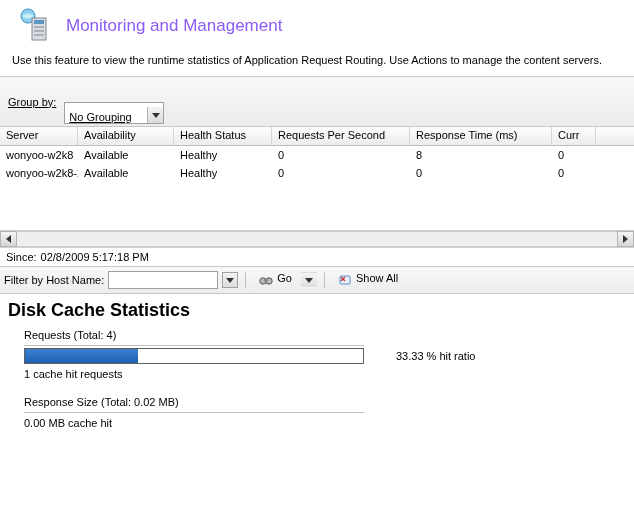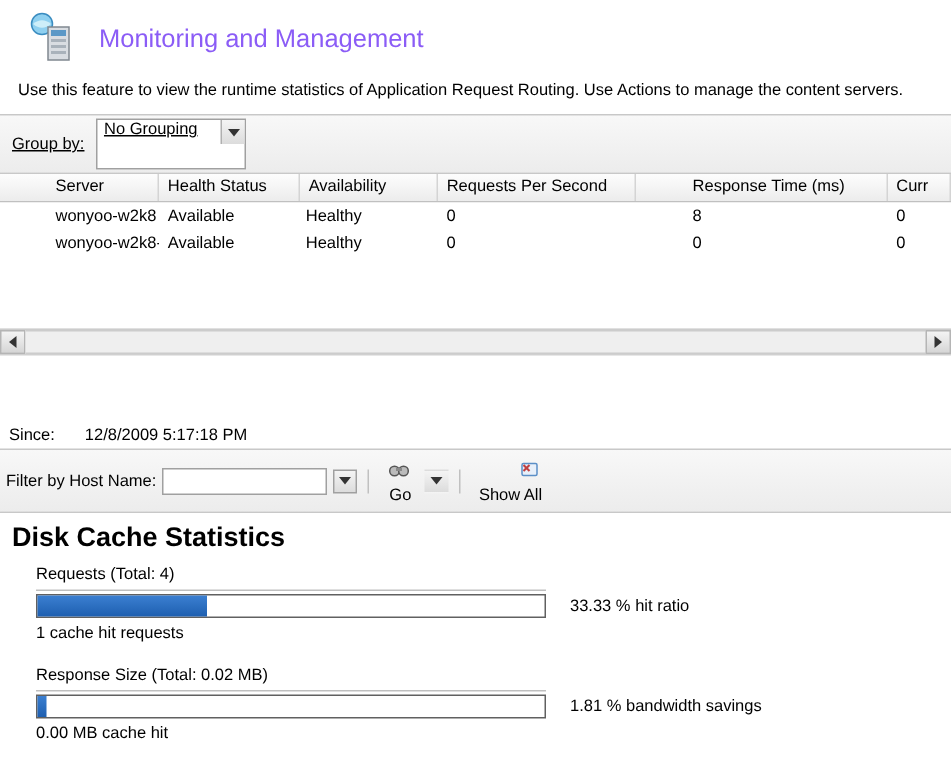--- a/index.html
+++ b/index.html
@@ -40,26 +40,27 @@
     background: linear-gradient(#f8f8f8,#ececec);
     border-top: 1px solid #c8c8c8;
     border-bottom: 1px solid #c8c8c8;
     padding: 2px 4px;
     gap: 8px;
     text-decoration: underline;
   }
   .groupby-bar label { padding-left: 4px; }
   .combo {
     display: inline-flex;
-    align-items: flex-start;
+    align-items: flex-end;
     background: #fff;
     border: 1px solid #a0a0a0;
-    height: 34px;
+    height: 22px;
     min-width: 100px;
     position: relative;
+    margin-top: 23px;
   }
   .combo-text { padding: 0 4px; flex: 1; }
   .combo-btn {
     width: 16px;
     height: 16px;
     background: linear-gradient(#f4f4f4,#dcdcdc);
     border-left: 1px solid #b0b0b0;
     display: flex; align-items: center; justify-content: center;
   }
   .tri-down {
@@ -74,21 +75,21 @@
     border-bottom: 1px solid #c0c0c0;
     height: 19px;
   }
   .gh {
     border-right: 1px solid #d4d4d4;
     padding: 2px 6px;
     font-size: 11px;
     white-space: nowrap;
     overflow: hidden;
   }
-  .col0{width:78px;margin-left:31px;} .col1{width:96px;} .col2{width:98px;} .col3{width:138px;} .col4{width:142px;margin-left:32px;} .col5{width:44px;}
+  .col0{width:78px;} .col1{width:96px;} .col2{width:98px;} .col3{width:138px;} .col4{width:142px;} .col5{width:44px;}
   .grid-body {
     height: 84px;
     overflow: hidden;
     background:#fff;
   }
   .grow {
     display:flex;
     height:18px;
     align-items:center;
   }
@@ -109,51 +110,50 @@
     width:17px;background:linear-gradient(#f4f4f4,#d6d6d6);
     border:1px solid #b5b5b5;display:flex;align-items:center;justify-content:center;
   }
   .tri-left{width:0;height:0;border-top:4px solid transparent;border-bottom:4px solid transparent;border-right:5px solid #333;}
   .tri-right{width:0;height:0;border-top:4px solid transparent;border-bottom:4px solid transparent;border-left:5px solid #333;}
   .sc-track{flex:1;background:#efefef;border-top:1px solid #ccc;border-bottom:1px solid #ccc;}
   .since-bar{
     padding:3px 6px;
     border-bottom:1px solid #c8c8c8;
     background:#fff;
-    display:flex; gap:20px;margin-top:44px;
+    display:flex; gap:4px;
   }
   .filter-bar{
     display:flex;align-items:center;gap:4px;
     padding:3px 4px;
     background:linear-gradient(#f8f8f8,#ececec);
     border-bottom:1px solid #c8c8c8;
   }
   .textbox{
     background:#fff;border:1px solid #a0a0a0;height:18px;width:110px;padding:0 3px;
   }
   .sep{width:1px;height:16px;background:#c0c0c0;margin:0 3px;}
   .toolbtn{
-    display:inline-flex;align-items:flex-end;gap:3px;padding:1px 4px;
+    display:inline-flex;align-items:flex-start;gap:3px;padding:1px 4px;
     border:1px solid transparent;border-radius:2px;
     cursor:default;
-    flex-direction:column;
   }
   .icon-sm{width:16px;height:16px;display:inline-flex;align-items:center;justify-content:center;}
   .stats-title{
     font-weight:bold;font-size:18px;padding:6px 8px 8px 8px;
   }
   .stat-block{padding:0 24px 16px 24px;}
   .stat-label{font-size:11px;margin-bottom:4px;}
   .bar-outer{
     width:340px;height:16px;border:1px solid #606060;background:#fff;position:relative;
   }
   .bar-fill{
     height:100%;background:linear-gradient(#3b7fd1,#1e5fb0);
   }
-  .bar-row{display:flex;align-items:center;gap:16px;}
+  .bar-row{display:flex;align-items:center;gap:32px;}
   .stat-sub{font-size:11px;margin-top:4px;}
   .section-hr{border:none;border-top:1px solid #000;width:340px;margin:0 0 2px 0;opacity:.25;}
 </style>
 </head>
 <body>
 
 <div class="header">
   <div class="header-icon">
     <svg width="36" height="36" viewBox="0 0 36 36">
       <circle cx="10" cy="8" r="7" fill="#8fd0f0" stroke="#3a8cc0"></circle>
@@ -176,22 +176,22 @@
     <span class="combo-text">No Grouping</span>
     <span class="combo-btn">
         <span class="tri-down"></span>
       </span>
   </div>
 </div>
 
 <div class="grid">
   <div class="grid-head">
     <div class="gh col0">Server</div>
+    <div class="gh col1">Availability</div>
     <div class="gh col2">Health Status</div>
-    <div class="gh col1">Availability</div>
     <div class="gh col3">Requests Per Second</div>
     <div class="gh col4">Response Time (ms)</div>
     <div class="gh col5">Curr</div>
   </div>
   <div class="grid-body">
     <div class="grow">
       <div class="gc col0">wonyoo-w2k8</div>
       <div class="gc col1">Available</div>
       <div class="gc col2">Healthy</div>
       <div class="gc col3">0</div>
@@ -213,21 +213,21 @@
       </div>
     <div class="sc-track"></div>
     <div class="sc-btn">
         <span class="tri-right"></span>
       </div>
   </div>
 </div>
 
 <div class="since-bar">
   <span>Since:</span>
-  <span>12/8/2009 5:17:18 PM</span>
+  <span>02/8/2009 5:17:18 PM</span>
 </div>
 
 <div class="filter-bar">
   <span>Filter by Host Name:</span>
   <input class="textbox" value="" style="">
   <span class="combo-btn" style="border:1px solid #a0a0a0">
       <span class="tri-down"></span>
     </span>
   <span class="sep"></span>
   <span class="toolbtn">
@@ -266,20 +266,14 @@
       <div class="bar-fill" style="width:33.33%"></div>
     </div>
     <span>33.33 % hit ratio</span>
   </div>
   <div class="stat-sub">1 cache hit requests</div>
 </div>
 
 <div class="stat-block">
   <div class="stat-label">Response Size (Total: 0.02 MB)</div>
   <hr class="section-hr">
-  <div class="bar-row">
-    <div class="bar-outer">
-      <div class="bar-fill" style="width:1.81%"></div>
-    </div>
-    <span>1.81 % bandwidth savings</span>
-  </div>
   <div class="stat-sub">0.00 MB cache hit</div>
 </div>
 
 </body></html>

